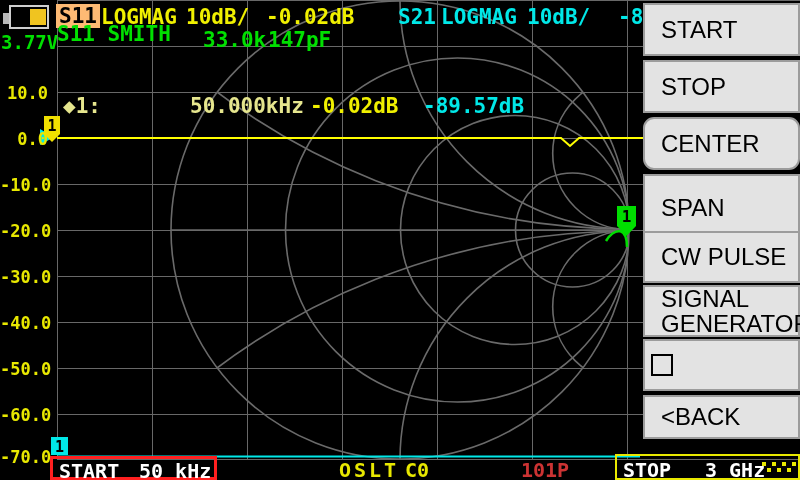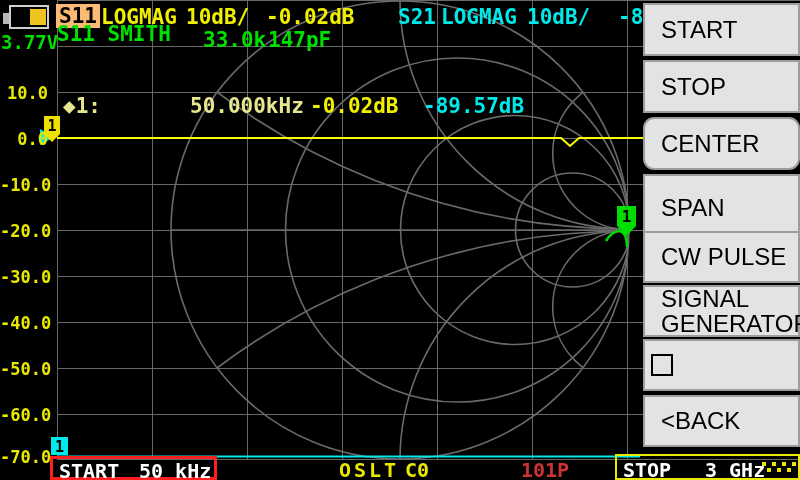--- a/index.html
+++ b/index.html
@@ -132,21 +132,21 @@
       </div>
     <div class="menu-item" style="top:231px;height:52px;">
       <span class="lbl">CW PULSE</span>
       </div>
     <div class="menu-item" style="top:285px;height:52px;line-height:25px;">
       <span class="lbl">SIGNAL GENERATOR</span>
       </div>
     <div class="menu-item" style="top:339px;height:52px;line-height:24px;padding-left:6px;">
       <span id="chk"></span>
       </div>
-    <div class="menu-item" style="top:395px;height:52px;">
+    <div class="menu-item" style="top:395px;height:44px;">
       <span class="lbl">&lt;BACK</span>
       </div>
   </div>
 
   <div id="start-box">
     <span class="bb" style="left:6px;top:0px;">START</span>
     <span class="bb" style="left:86px;top:0px;">50 kHz</span>
   </div>
   <span class="bb" style="left:339px;top:458px;color:#e8e800;letter-spacing:3px;z-index:4;">OSLT</span>
   <span class="bb" style="left:405px;top:458px;color:#e8e800;z-index:4;">C0</span>

